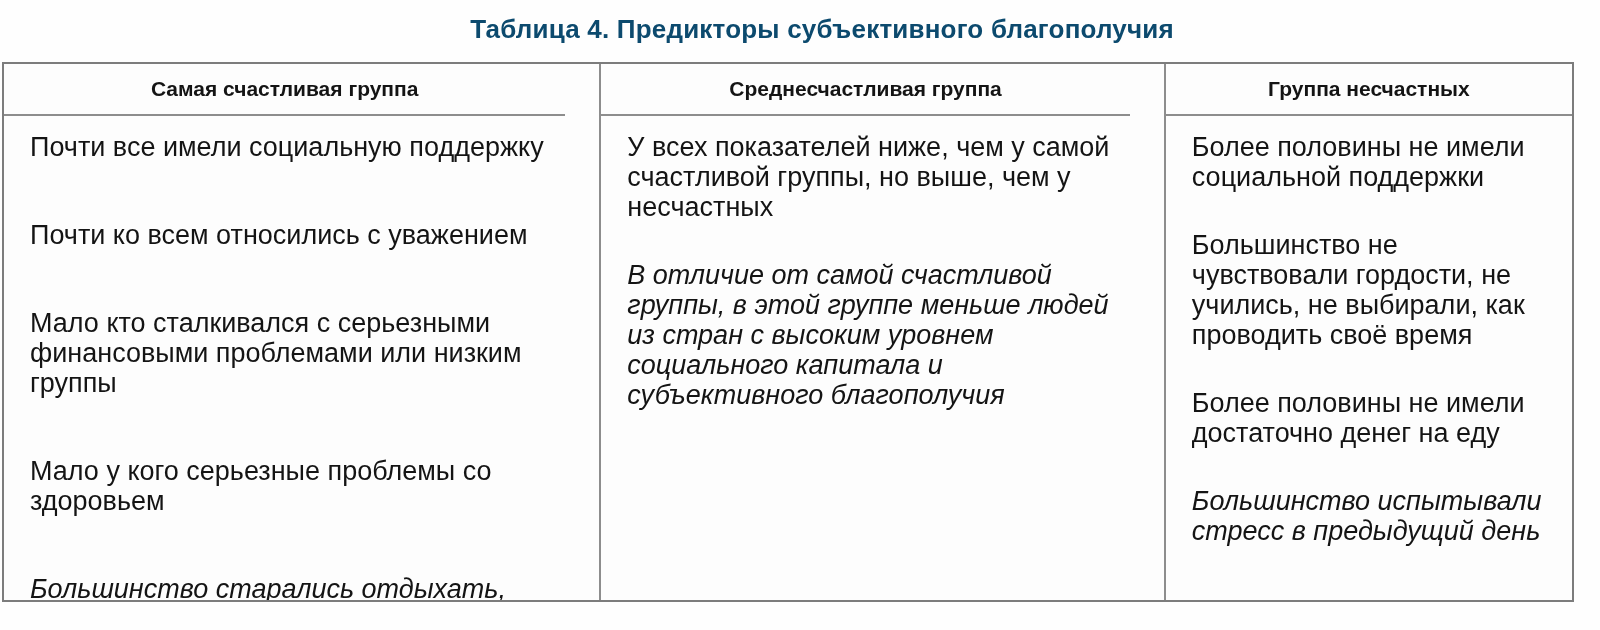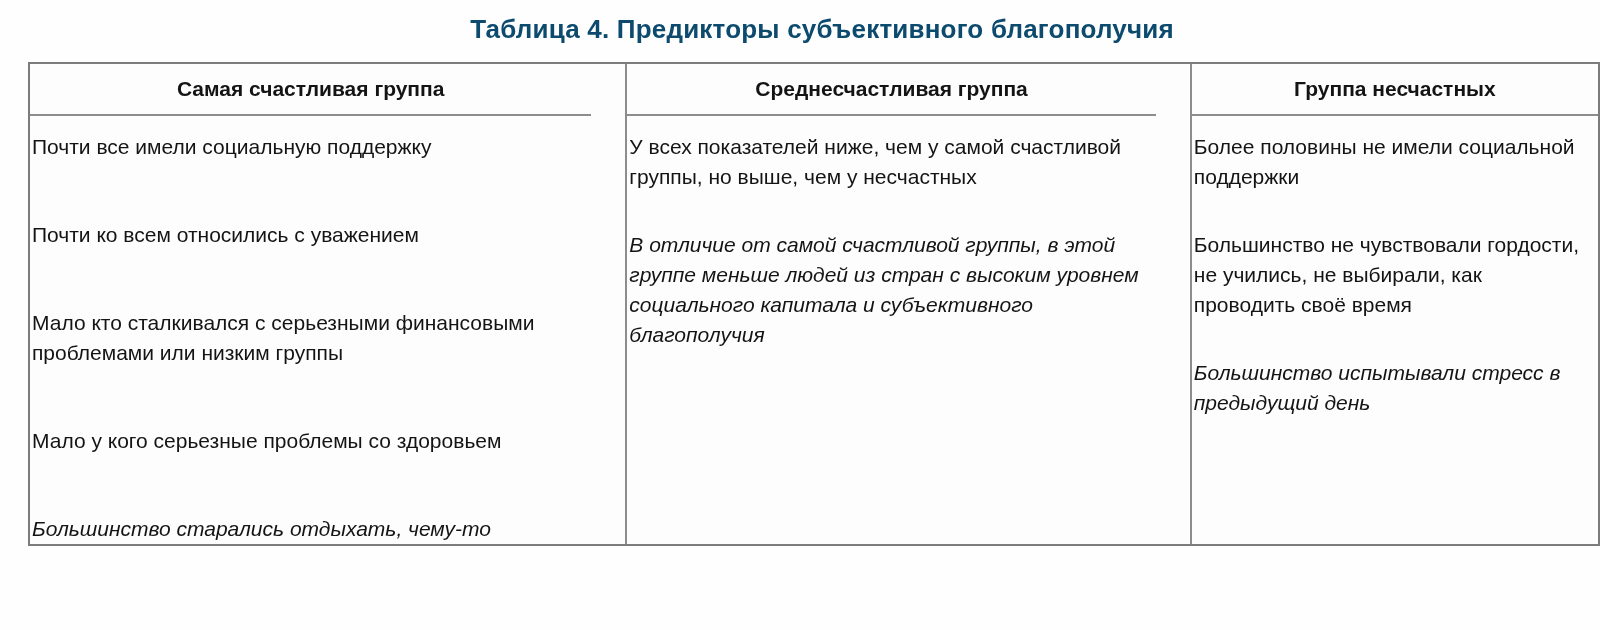--- a/index.html
+++ b/index.html
@@ -21,45 +21,45 @@
     margin: 0;
     padding-top: 13px;
     text-align: center;
     font-size: 26px;
     line-height: 32px;
     font-weight: bold;
     letter-spacing: 0.2px;
   }
   .table {
     position: absolute;
-    left: 28px;
+    left: 2px;
     top: 62px;
     width: 1572px;
-    height: 484px;
+    height: 540px;
     box-sizing: border-box;
     border: 2px solid #7c7c7c;
     display: grid;
     grid-template-columns: 35.8% 36.0% 28.2%;
     grid-template-rows: 52px 1fr;
     background: #fdfdfd;
   }
   .th {
     box-sizing: border-box;
     display: flex;
     align-items: center;
     justify-content: center;
     font-weight: bold;
     font-size: 21px;
     border-bottom: 2px solid #8d8d8d;
     padding: 0 10px;
   }
   .td {
     box-sizing: border-box;
-    padding: 16px 14px 10px 2px;
-    font-size: 21px;
+    padding: 16px 14px 10px 26px;
+    font-size: 27px;
     line-height: 30px;
     overflow: hidden;
   }
   .th:not(:first-child),
   .td:not(.first-col) {
     border-left: 2px solid #8d8d8d;
     margin-left: 34px;
   }
   .td p {
     margin: 0 0 38px 0;
@@ -96,17 +96,18 @@
       </div>
 
     <div class="td">
         <p>У всех показателей ниже, чем у самой счастливой группы, но выше, чем у несчастных</p>
         <p>В отличие от самой счастливой группы, в этой группе меньше людей из стран с высоким уровнем социального капитала и субъективного благополучия</p>
       </div>
 
     <div class="td">
         <p>Более половины не имели социальной поддержки</p>
         <p>Большинство не чувствовали гордости, не учились, не выбирали, как проводить своё время</p>
+        <p>Более половины не имели достаточно денег на еду</p>
         <p>Большинство испытывали стресс в предыдущий день</p>
       </div>
 
   </div>
 </div>
 
 </body></html>

